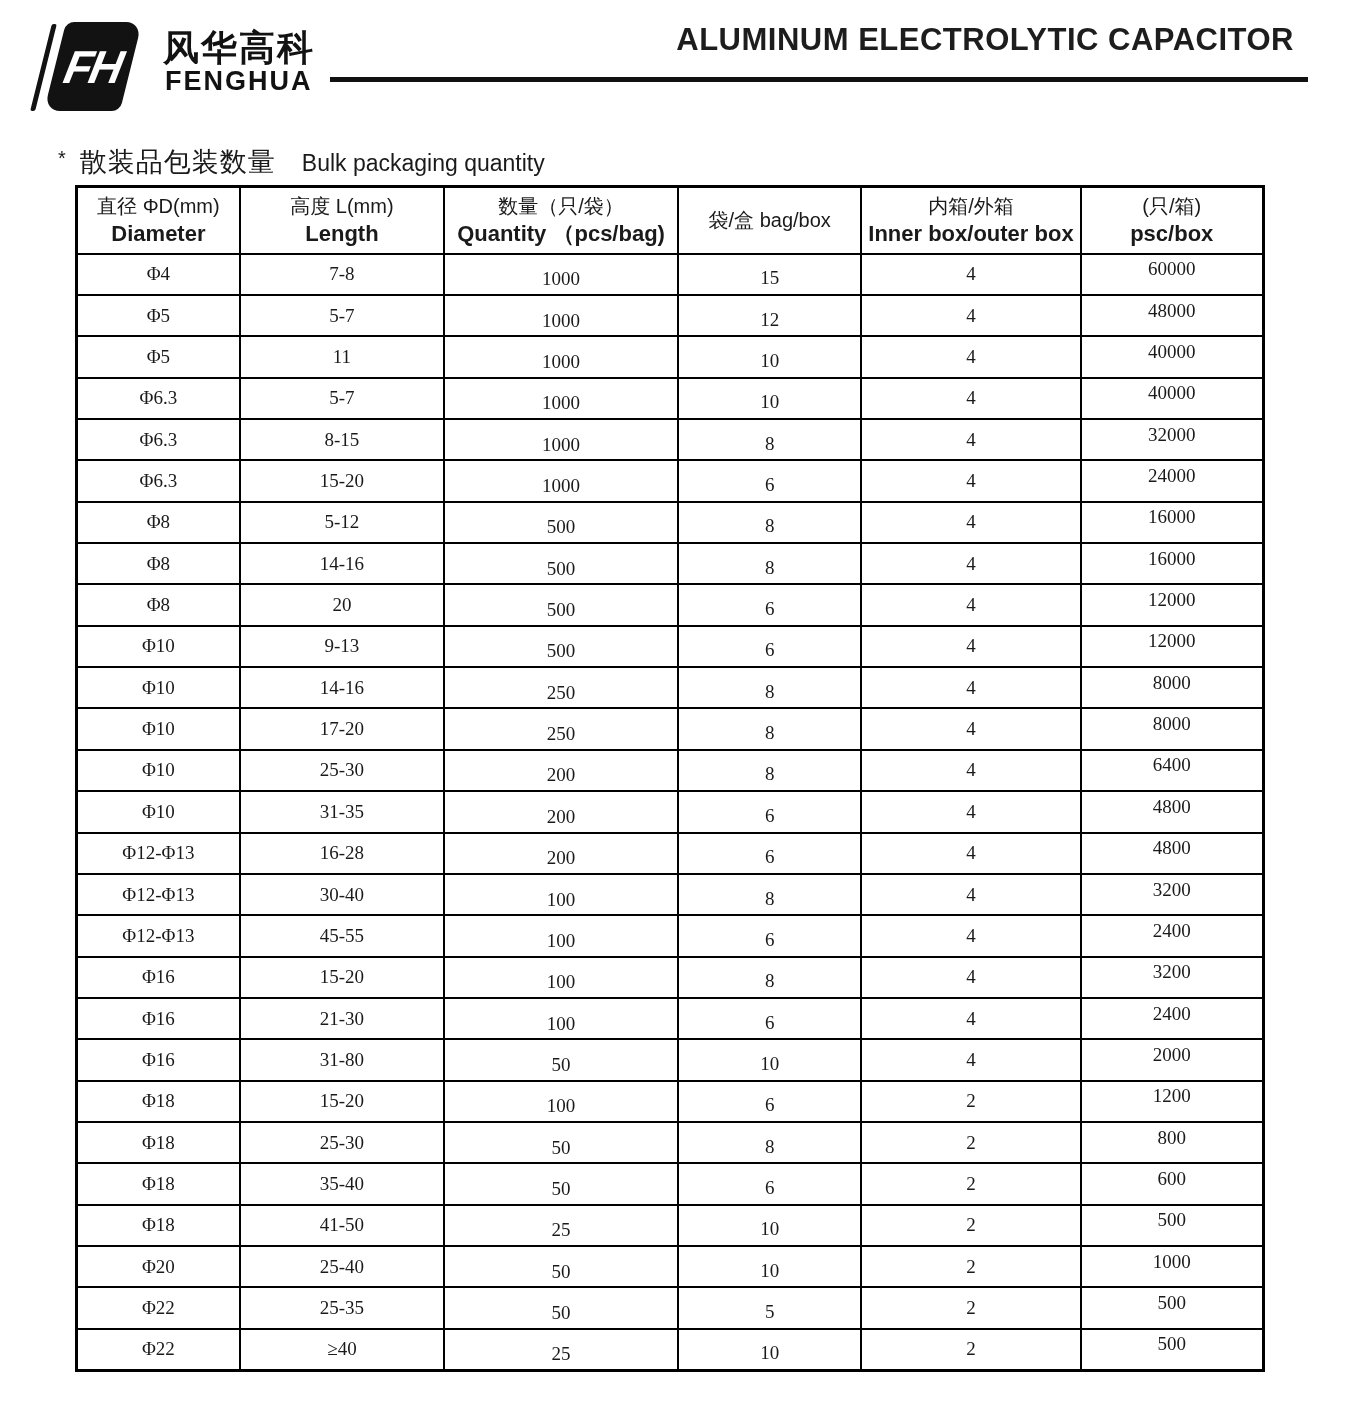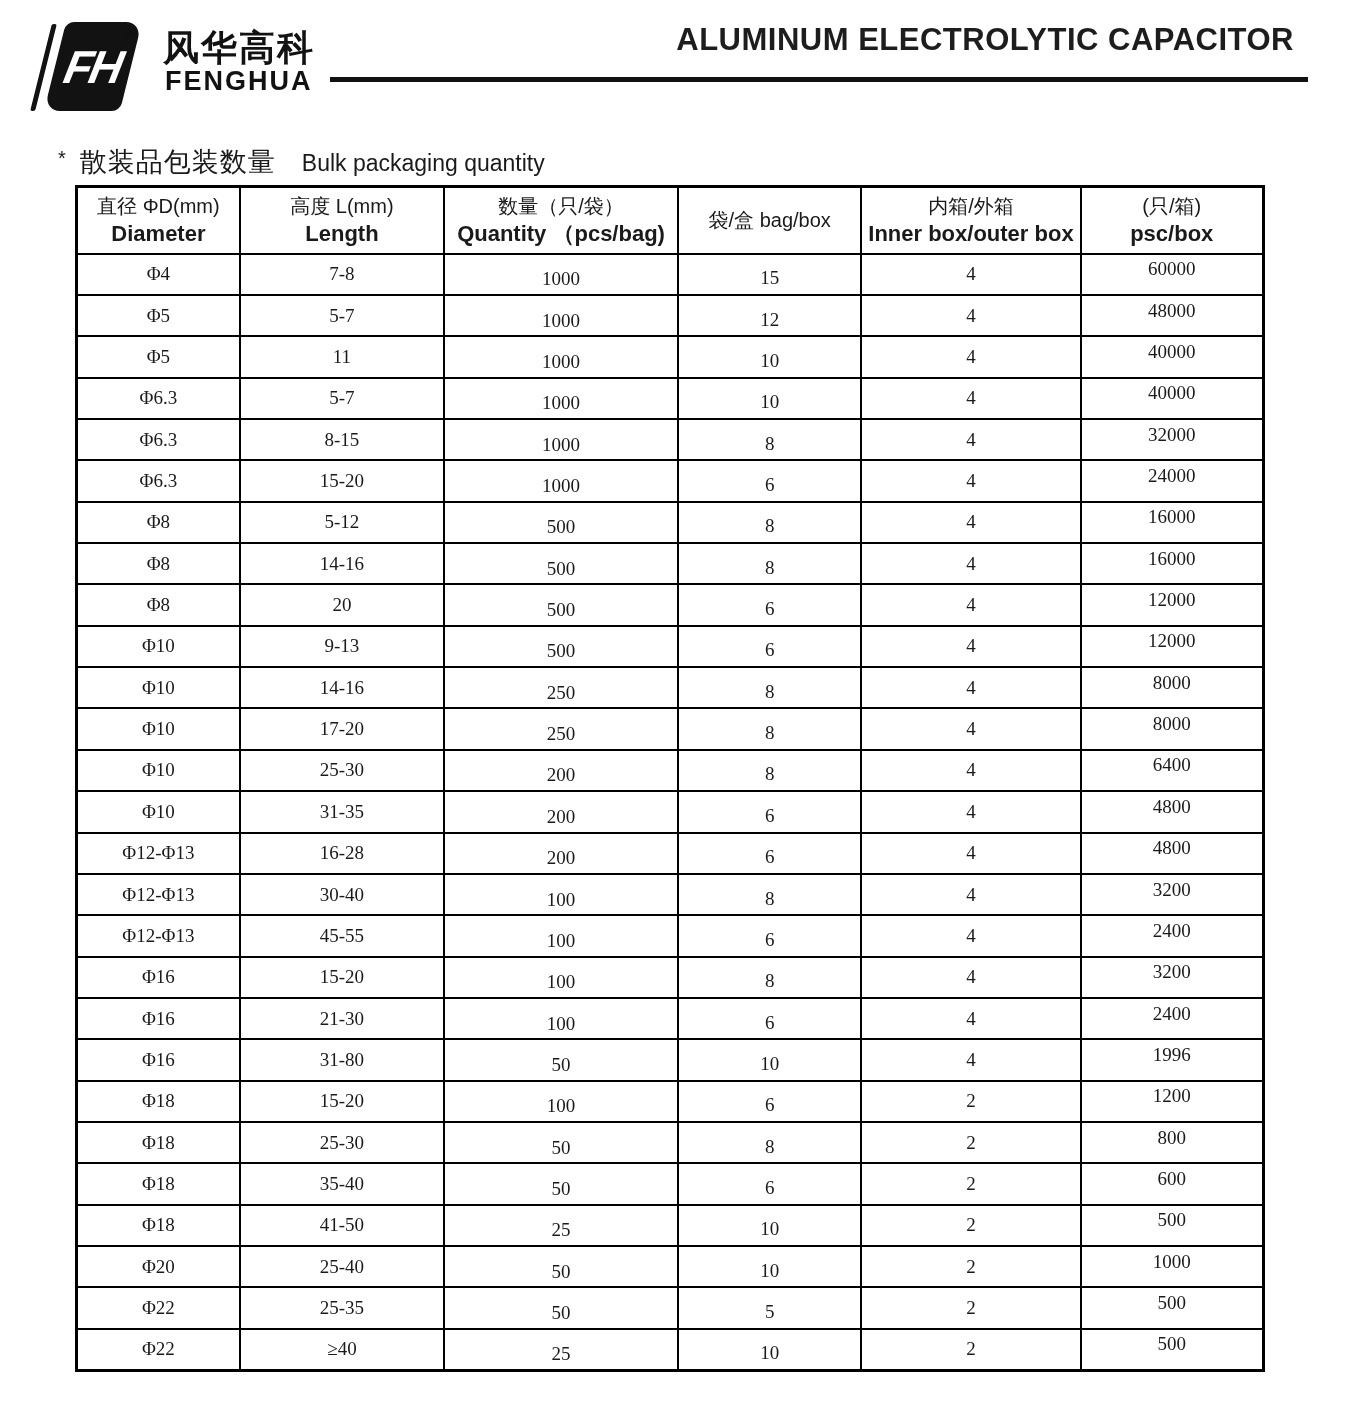--- a/index.html
+++ b/index.html
@@ -290,21 +290,21 @@
           <td><span>6</span></td>
           <td><span>4</span></td>
           <td><span>2400</span></td>
         </tr>
         <tr>
           <td><span>Φ16</span></td>
           <td><span>31-80</span></td>
           <td><span>50</span></td>
           <td><span>10</span></td>
           <td><span>4</span></td>
-          <td><span>1996</span></td>
+          <td><span>2000</span></td>
         </tr>
         <tr>
           <td><span>Φ18</span></td>
           <td><span>15-20</span></td>
           <td><span>100</span></td>
           <td><span>6</span></td>
           <td><span>2</span></td>
           <td><span>1200</span></td>
         </tr>
         <tr>

